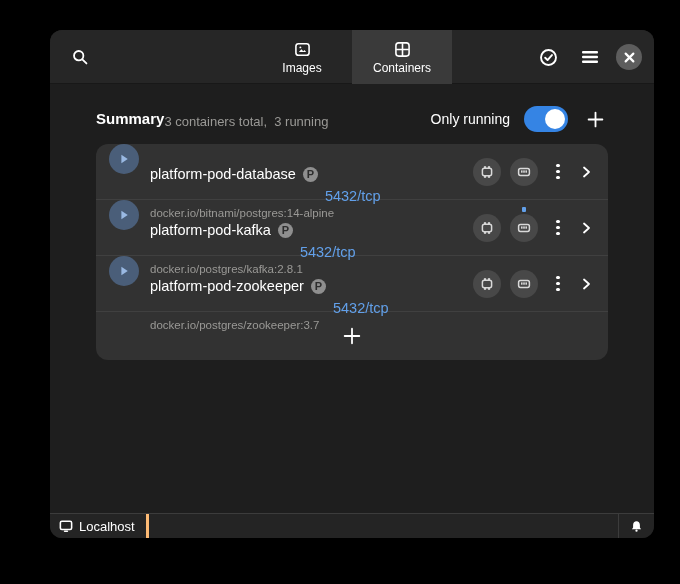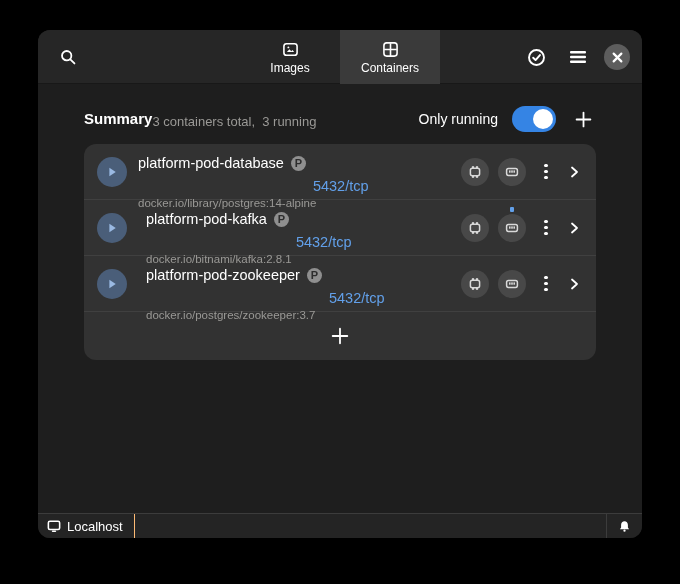--- a/index.html
+++ b/index.html
@@ -1,17 +1,17 @@
 <!DOCTYPE html>
 <html style="--accent: #3584e4; --link_blue: #62a0ea; --header_bg: #262626; --tab_selected_bg: #3a3a3a; --content_bg: #1e1e1e; --card_bg: #323232; --divider: #404040; --circle_btn: #484848; --play_circle: #4a5e79; --play_triangle: #9ab9e3; --dim_text: #9a9996; --footer_bg: #242424;"><head>
 <meta charset="utf-8">
 <style>
   html,body{margin:0;padding:0;width:680px;height:584px;background:#000;overflow:hidden;
     font-family:"Liberation Sans","DejaVu Sans",sans-serif;-webkit-font-smoothing:antialiased;}
-  .window{position:absolute;left:38px;top:30px;width:604px;height:508px;border-radius:12px;
+  .window{position:absolute;left:50px;top:30px;width:604px;height:508px;border-radius:12px;
     background:var(--content_bg);display:flex;flex-direction:column;overflow:hidden;
     box-shadow:0 6px 24px rgba(0,0,0,.9);}
   
   .titlebar{height:54px;flex:0 0 54px;background:var(--header_bg);position:relative;
     display:flex;align-items:center;box-shadow:inset 0 -1px 0 rgba(0,0,0,.35);}
   .tb-left{display:flex;align-items:center;padding-left:14px;}
   .icon-btn{display:flex;align-items:center;justify-content:center;width:32px;height:32px;
     border-radius:7px;cursor:pointer;}
   .tab-bar{position:absolute;left:50%;top:0;transform:translateX(-50%);height:100%;display:flex;}
   .tab{width:100px;height:100%;display:flex;flex-direction:column;align-items:center;
@@ -26,43 +26,43 @@
   .summary-row{display:flex;align-items:center;}
   .summary-left{display:flex;flex-direction:row;}
   .summary-title{color:#fff;font-size:15px;font-weight:700;line-height:19px;}
   .summary-sub{color:var(--dim_text);font-size:13px;margin-top:5px;white-space:pre;}
   .summary-right{margin-left:auto;display:flex;align-items:center;gap:14px;}
   .only-running{color:#fff;font-size:14px;}
   .toggle{width:44px;height:26px;border-radius:13px;background:var(--accent);position:relative;cursor:pointer;}
   .toggle .knob{position:absolute;top:3px;right:3px;width:20px;height:20px;border-radius:50%;background:#fff;}
   
   .card{margin-top:12px;background:var(--card_bg);border-radius:12px;overflow:hidden;}
-  .row{height:55px;display:flex;align-items:center;padding:0 14px 0 13px;cursor:pointer;}
-  .row + .row, .add-row{border-top:1px solid var(--divider);gap:8px;}
+  .row{height:55px;display:flex;padding:0 14px 0 13px;cursor:pointer;}
+  .row + .row, .add-row{border-top:1px solid var(--divider);}
   .play-btn{width:30px;height:30px;border-radius:50%;background:var(--play_circle);flex:0 0 30px;
     display:flex;align-items:center;justify-content:center;cursor:pointer;}
   .row-text{margin-left:11px;display:flex;flex-direction:column;min-width:0;}
   .row-title-line{display:flex;align-items:center;gap:7px;}
   .c-name{color:#fff;font-size:14.5px;line-height:17px;white-space:nowrap;}
   .pod-badge{width:15px;height:15px;border-radius:50%;background:#8f8f8f;color:#2d2d2d;
     font-size:11px;font-weight:700;line-height:15px;text-align:center;flex:0 0 15px;}
   .port{color:var(--link_blue);font-size:14.5px;cursor:pointer;margin-top:44px;}
   .c-image{color:var(--dim_text);font-size:11.5px;line-height:14px;margin-top:2px;white-space:nowrap;}
   .row-actions{margin-left:auto;display:flex;align-items:center;gap:9px;}
   .circle-btn{width:28px;height:28px;border-radius:50%;background:var(--circle_btn);display:flex;
     align-items:center;justify-content:center;cursor:pointer;position:relative;}
   .note-dot{position:absolute;top:-7px;left:12px;width:4px;height:5px;background:var(--link_blue);border-radius:1px;}
   .kebab{width:22px;height:28px;display:flex;flex-direction:column;align-items:center;
     justify-content:center;gap:2.5px;cursor:pointer;}
   .kebab i{width:3.4px;height:3.4px;border-radius:50%;background:#fff;}
   .add-row{height:48px;display:flex;align-items:center;justify-content:center;cursor:pointer;}
   
   .statusbar{flex:0 0 24px;background:var(--footer_bg);border-top:1px solid #3c3c3c;
     display:flex;align-items:stretch;font-size:13px;color:#fff;}
-  .conn{display:flex;align-items:center;gap:6px;padding:0 11px 0 9px;border-right:1px solid #fdba74;cursor:pointer;}
+  .conn{display:flex;align-items:center;gap:6px;padding:0 11px 0 9px;border-right:3px solid #fdba74;cursor:pointer;}
   .sb-spacer{flex:1;}
   .bell-cell{width:35px;display:flex;align-items:center;justify-content:center;
     border-left:1px solid #3c3c3c;cursor:pointer;}
   svg{display:block;}
 </style>
 </head>
 <body>
 
 <div class="window">
 
@@ -160,21 +160,21 @@
                 <path d="M5 3.2 L12.3 8 L5 12.8 Z" fill="#9ab9e3"></path>
               </svg>
           </span>
         </div>
         <div class="row-text">
           <div class="row-title-line">
             <span class="c-name">platform-pod-database</span>
             <span class="pod-badge">P</span>
             <span class="port">5432/tcp</span>
           </div>
-          <span class="c-image">docker.io/library/postgres:14-alpine</span>
+          <span class="c-image">docker.io/bitnami/postgres:14-alpine</span>
         </div>
         <div class="row-actions">
           <div class="circle-btn">
             <span>
               <svg width="16" height="16" viewBox="0 0 16 16">
                   <rect x="3.4" y="4.3" width="9.2" height="7.4" rx="2" fill="none" stroke="#d9d9d9" stroke-width="1.5"></rect>
                   <rect x="4.9" y="2.2" width="2.2" height="2" fill="#d9d9d9"></rect>
                   <rect x="8.9" y="2.2" width="2.2" height="2" fill="#d9d9d9"></rect>
                   <rect x="4.9" y="11.8" width="2.2" height="2" fill="#d9d9d9"></rect>
                   <rect x="8.9" y="11.8" width="2.2" height="2" fill="#d9d9d9"></rect>
@@ -211,21 +211,21 @@
                 <path d="M5 3.2 L12.3 8 L5 12.8 Z" fill="#9ab9e3"></path>
               </svg>
           </span>
         </div>
         <div class="row-text">
           <div class="row-title-line">
             <span class="c-name">platform-pod-kafka</span>
             <span class="pod-badge">P</span>
             <span class="port">5432/tcp</span>
           </div>
-          <span class="c-image">docker.io/bitnami/kafka:2.8.1</span>
+          <span class="c-image">docker.io/postgres/kafka:2.8.1</span>
         </div>
         <div class="row-actions">
           <div class="circle-btn">
             <span>
               <svg width="16" height="16" viewBox="0 0 16 16">
                   <rect x="3.4" y="4.3" width="9.2" height="7.4" rx="2" fill="none" stroke="#d9d9d9" stroke-width="1.5"></rect>
                   <rect x="4.9" y="2.2" width="2.2" height="2" fill="#d9d9d9"></rect>
                   <rect x="8.9" y="2.2" width="2.2" height="2" fill="#d9d9d9"></rect>
                   <rect x="4.9" y="11.8" width="2.2" height="2" fill="#d9d9d9"></rect>
                   <rect x="8.9" y="11.8" width="2.2" height="2" fill="#d9d9d9"></rect>

